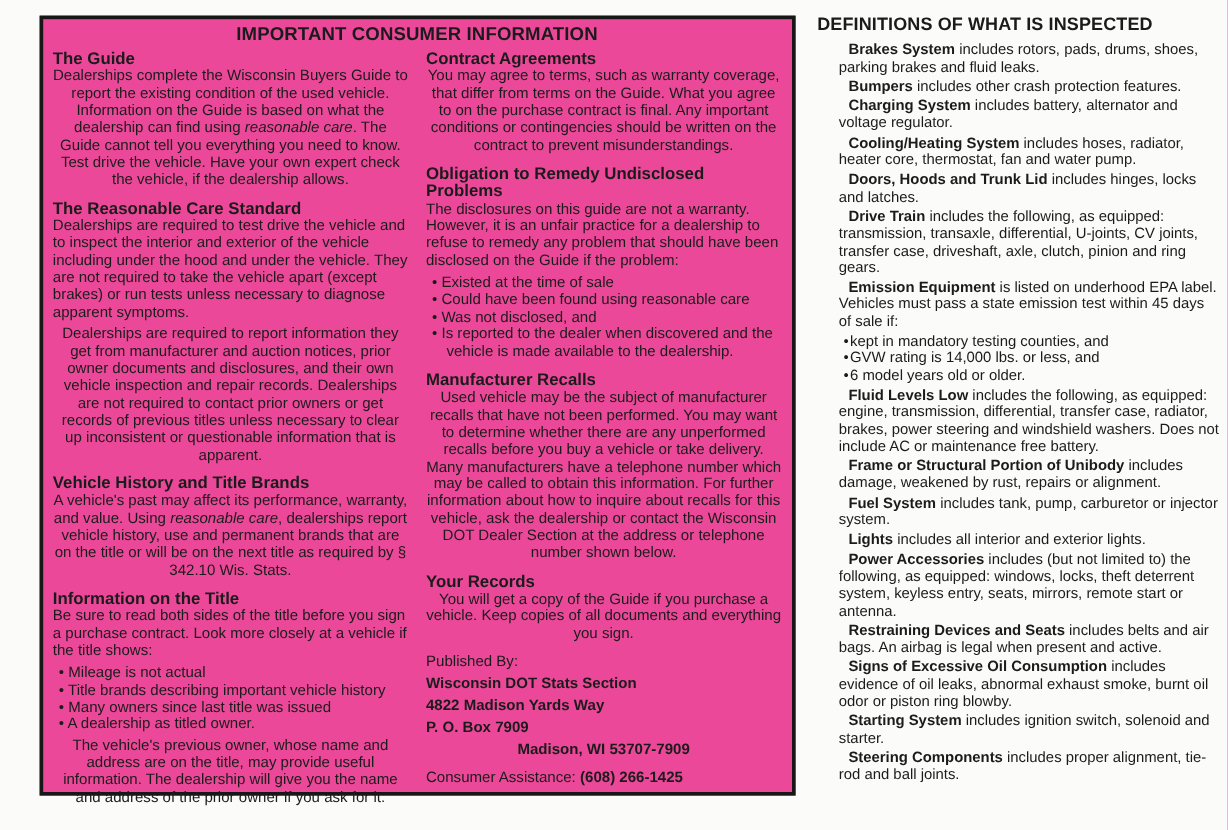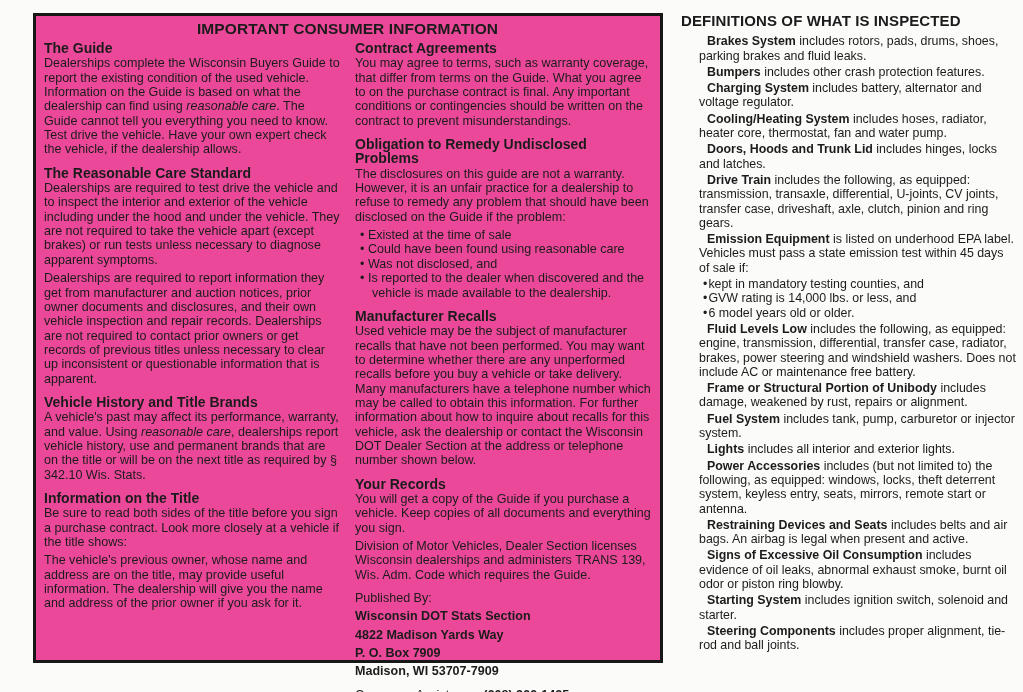--- a/index.html
+++ b/index.html
@@ -24,21 +24,21 @@
   }
   .box-title{
     font-size:15.5px;font-weight:bold;text-align:center;
     margin:0 0 3px 0;letter-spacing:.1px;
   }
   .cols{display:flex;gap:15px;}
   .col{flex:1 1 0;font-size:12.55px;line-height:14.35px;}
   .sec{margin:0 0 9px 0;}
   .sec h3{font-size:14px;font-weight:bold;margin:0 0 1px 0;}
   .sec p{margin:0 0 4px 0;}
-  .sec p:last-child{margin-bottom:0;}
+  .sec p:last-child{margin-bottom:0;text-align:center;}
   .bullets{margin:0 0 3px 0;padding-left:5px;}
   .bullets .li{padding-left:12px;text-indent:-12px;}
   .pub-line{font-weight:bold;margin:0;}
   .pub-label{margin:0 0 1px 0;}
   .assist{margin-top:8px;}
   .assist b{font-weight:bold;}
 
   
   .defs{
     position:absolute;left:681px;top:14px;width:336px;
@@ -75,20 +75,26 @@
         </div>
 
         <div class="sec">
           <h3>Vehicle History and Title Brands</h3>
           <p><span>A vehicle's past may affect its performance, warranty, and value. Using </span><i>reasonable care</i><span>, dealerships report vehicle history, use and permanent brands that are on the title or will be on the next title as required by § 342.10 Wis. Stats.</span></p>
         </div>
 
         <div class="sec">
           <h3>Information on the Title</h3>
           <p>Be sure to read both sides of the title before you sign a purchase contract. Look more closely at a vehicle if the title shows:</p>
+          <div class="bullets">
+            <div class="li">• <span>Mileage is not actual</span></div>
+            <div class="li">• <span>Title brands describing important vehicle history</span></div>
+            <div class="li">• <span>Many owners since last title was issued</span></div>
+            <div class="li">• <span>A dealership as titled owner.</span></div>
+          </div>
           <p>The vehicle's previous owner, whose name and address are on the title, may provide useful information. The dealership will give you the name and address of the prior owner if you ask for it.</p>
         </div>
       </div>
 
       <div class="col">
 
         <div class="sec">
           <h3>Contract Agreements</h3>
           <p>You may agree to terms, such as warranty coverage, that differ from terms on the Guide. What you agree to on the purchase contract is final. Any important conditions or contingencies should be written on the contract to prevent misunderstandings.</p>
         </div>
@@ -105,21 +111,20 @@
         </div>
 
         <div class="sec">
           <h3>Manufacturer Recalls</h3>
           <p>Used vehicle may be the subject of manufacturer recalls that have not been performed. You may want to determine whether there are any unperformed recalls before you buy a vehicle or take delivery. Many manufacturers have a telephone number which may be called to obtain this information. For further information about how to inquire about recalls for this vehicle, ask the dealership or contact the Wisconsin DOT Dealer Section at the address or telephone number shown below.</p>
         </div>
 
         <div class="sec">
           <h3>Your Records</h3>
           <p>You will get a copy of the Guide if you purchase a vehicle. Keep copies of all documents and everything you sign.</p>
-          <p>Division of Motor Vehicles, Dealer Section licenses Wisconsin dealerships and administers TRANS 139, Wis. Adm. Code which requires the Guide.</p>
         </div>
 
         <div class="sec">
           <p class="pub-label">Published By:</p>
           <p class="pub-line">Wisconsin DOT Stats Section</p>
           <p class="pub-line">4822 Madison Yards Way</p>
           <p class="pub-line">P. O. Box 7909</p>
           <p class="pub-line">Madison, WI 53707-7909</p>
         </div>
 

